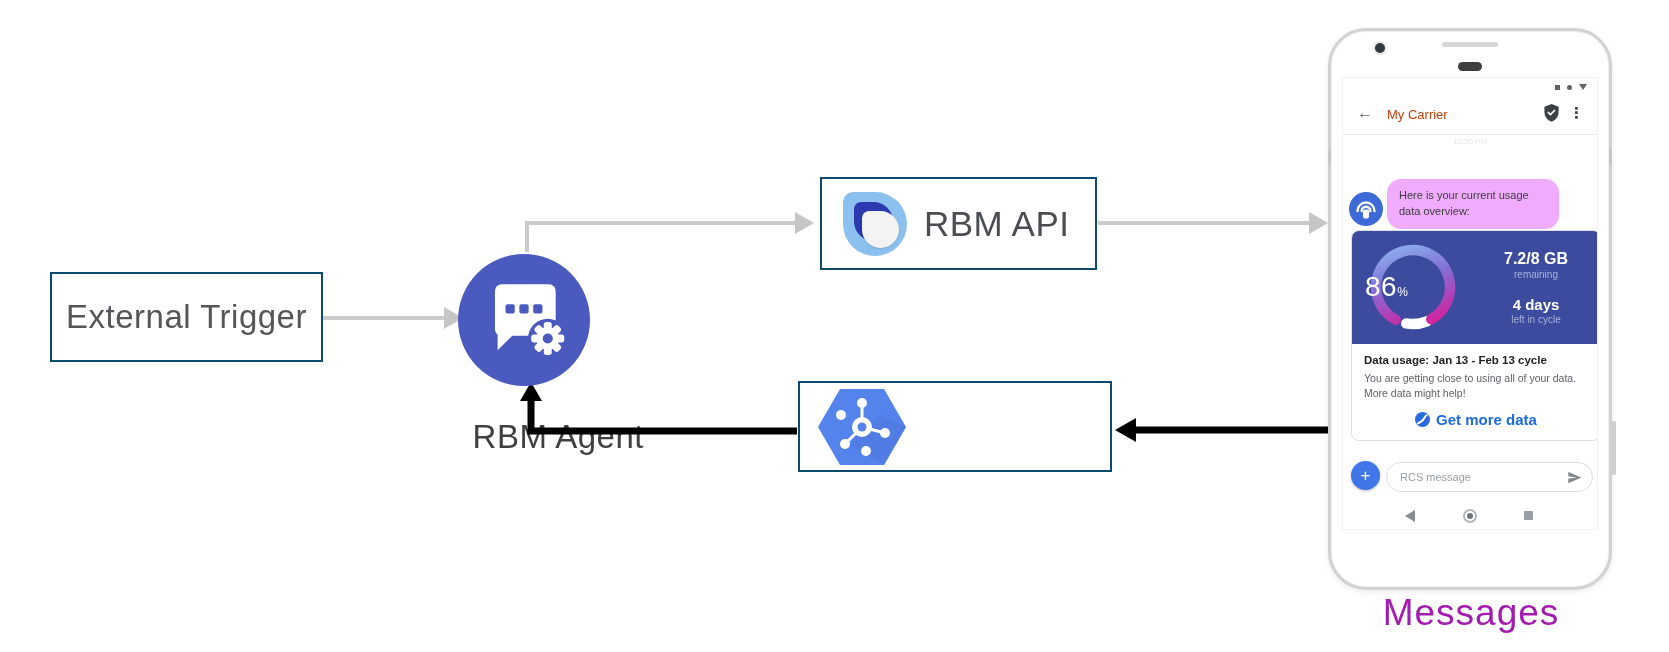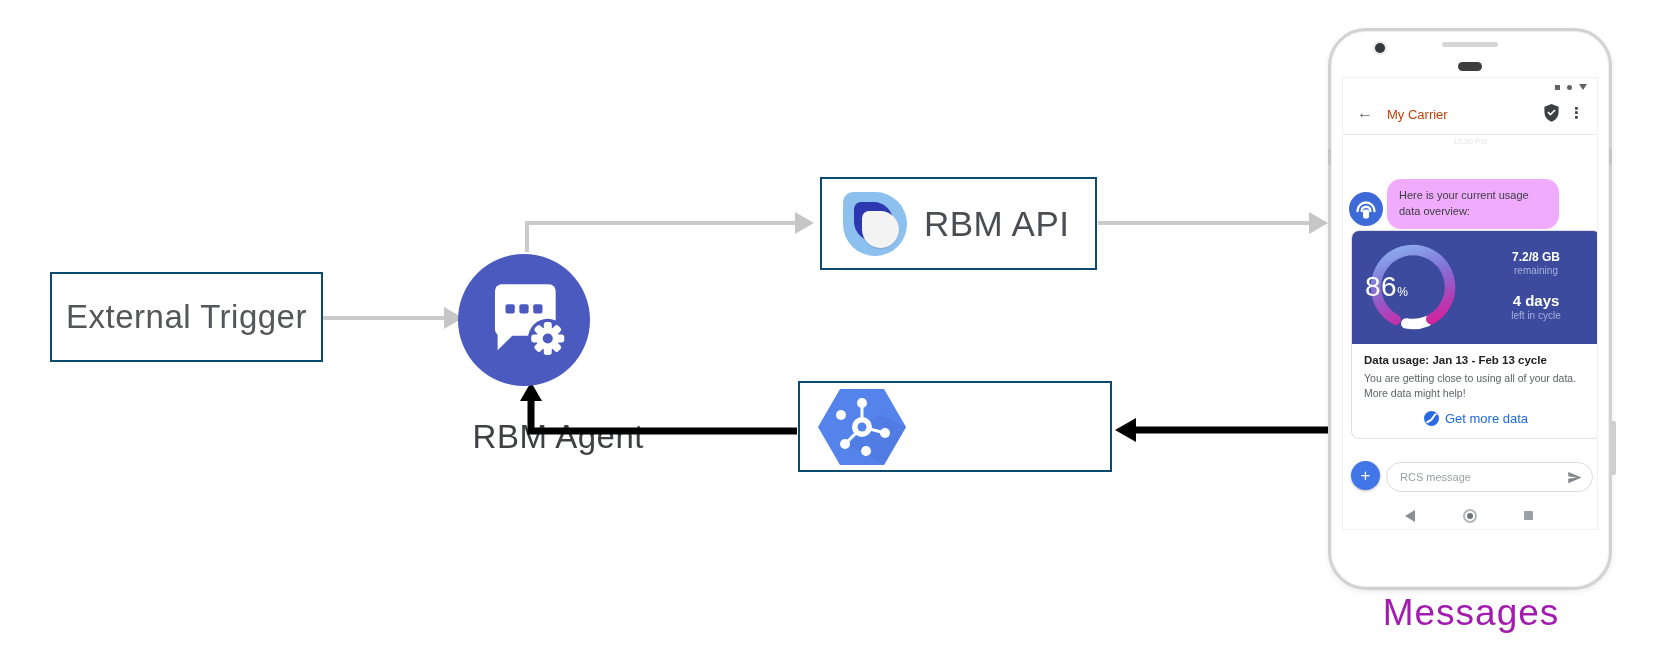--- a/index.html
+++ b/index.html
@@ -77,30 +77,30 @@
   
   #usage-card { position:absolute; left:8px; top:152px; width:250px; background:#fff;
                 border:1px solid #DDDFE3; border-radius:8px; overflow:hidden; }
   #card-blue { position:relative; height:113px; background:#3D4B9E; }
   #gauge-wrap { position:absolute; left:13px; top:8px; width:96px; height:96px; }
   #gauge-text { position:absolute; left:0; top:0; width:96px; height:96px; display:flex; align-items:center;
                 color:#fff; }
   #gauge-percent { font-size:28px; font-weight:400; letter-spacing:0.5px; }
   #gauge-unit { font-size:12px; margin-top:10px; }
   #card-right { position:absolute; left:124px; top:0; width:120px; height:113px; text-align:center; color:#fff; }
-  .big-val { font-size:12px; font-weight:bold; }
+  .big-val { font-size:16px; font-weight:bold; }
   .sub-val { font-size:10px; color:#A7B0DC; margin-top:1px; }
   #remaining-value { margin-top:19px; }
   #days-value { margin-top:16px; font-size:15px; font-weight:bold; }
   #card-white { padding:10px 12px 12px 12px; }
   #usage-title { font-size:11.5px; font-weight:bold; color:#202124; }
   .usage-body { font-size:10.5px; color:#5F6368; line-height:1.45; }
   #usage-body1 { margin-top:5px; }
   #card-action { margin-top:10px; display:flex; align-items:center; justify-content:center; gap:6px; cursor:pointer; }
-  #card-action-label { font-size:13px; font-weight:normal; color:#1E6AE1; }
+  #card-action-label { font-size:15px; font-weight:bold; color:#1E6AE1; }
 
   
   #plus-button { position:absolute; left:8px; top:383px; width:29px; height:29px; border-radius:50%;
                  background:#4076E8; color:#fff; font-size:17px; display:flex; align-items:center; justify-content:center;
                  box-shadow:0 1px 3px rgba(0,0,0,0.25); }
   #rcs-input-wrap { position:absolute; left:43px; top:384px; width:207px; height:30px; border:1px solid #DADCE0;
                     border-radius:15px; background:#fff; }
   #rcs-input { position:absolute; left:13px; top:0; width:160px; height:28px; border:none; outline:none;
                font-size:11px; color:#3C4043; font-family:inherit; background:transparent; }
   #rcs-input::placeholder { color:#9AA0A6; }

